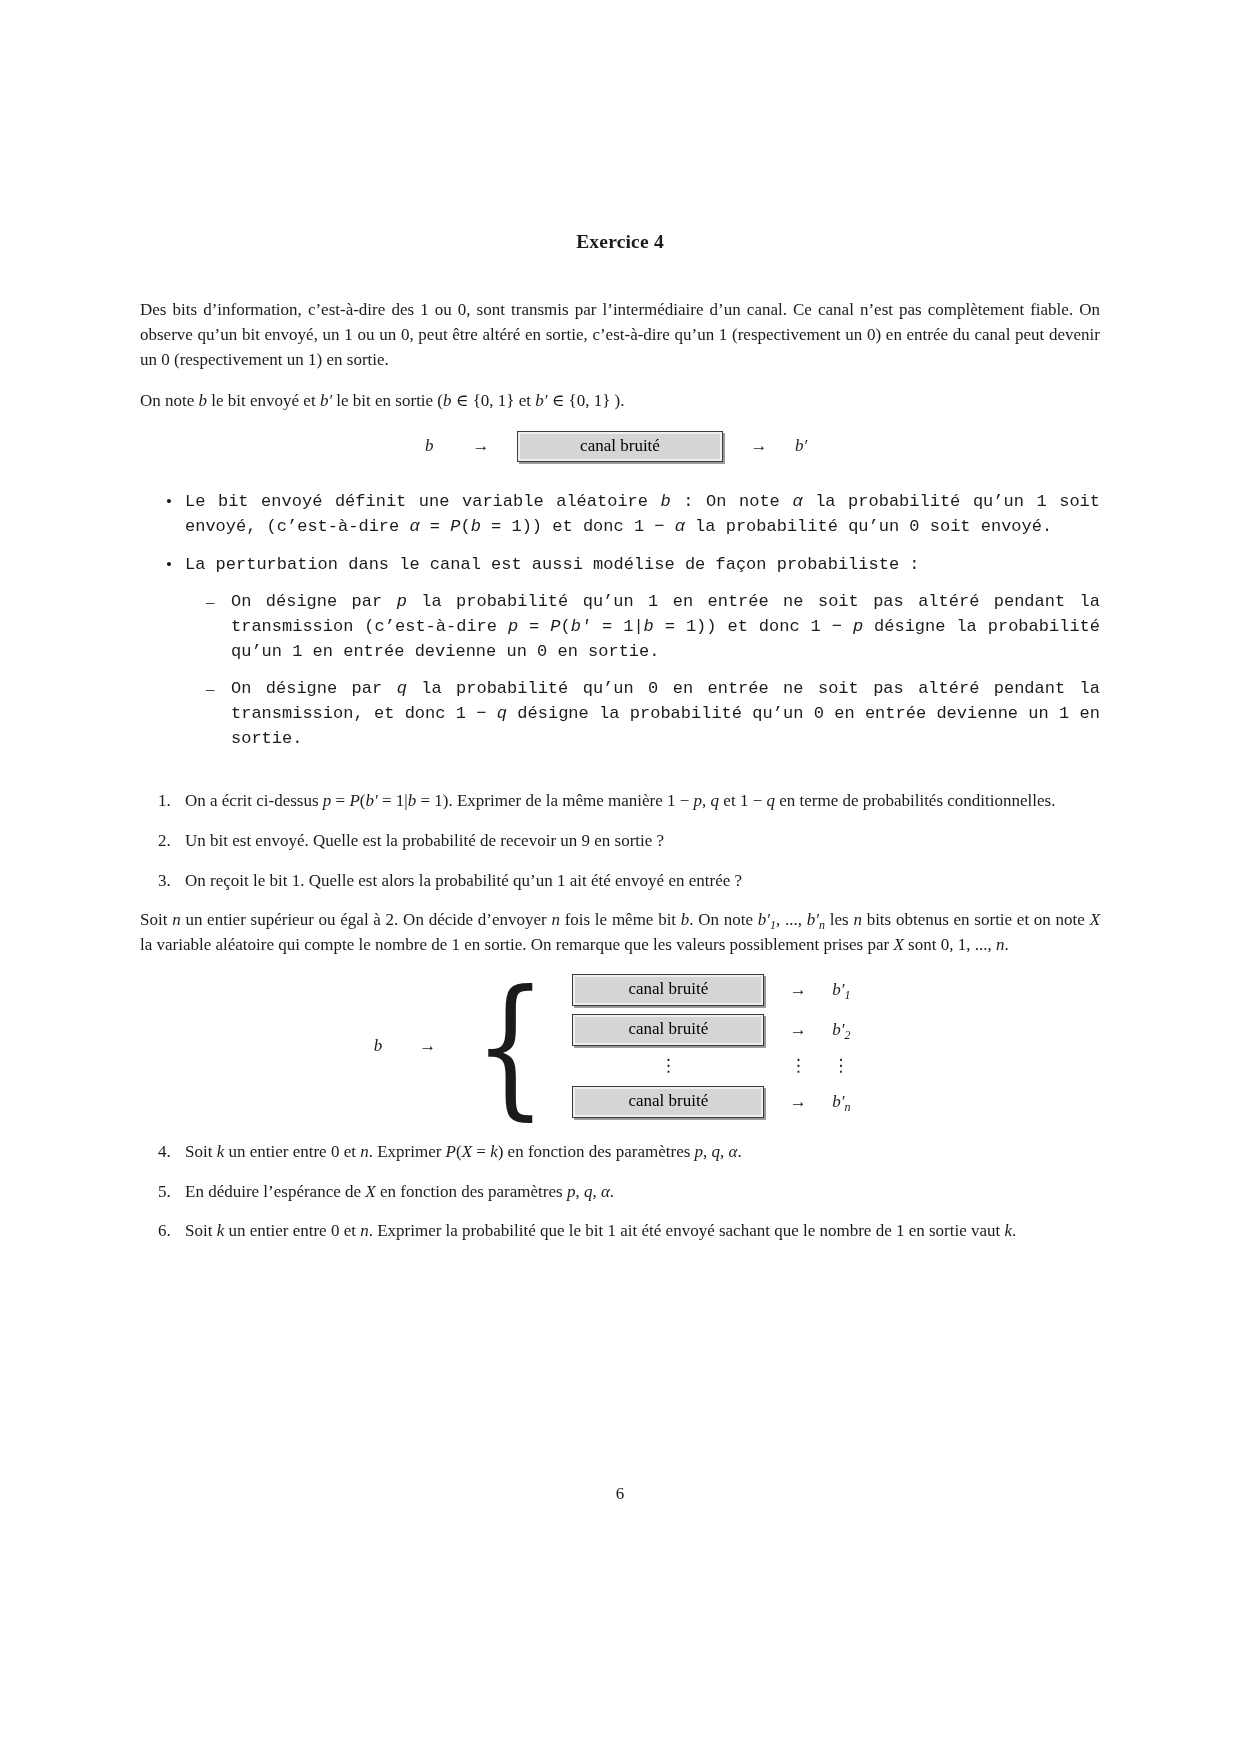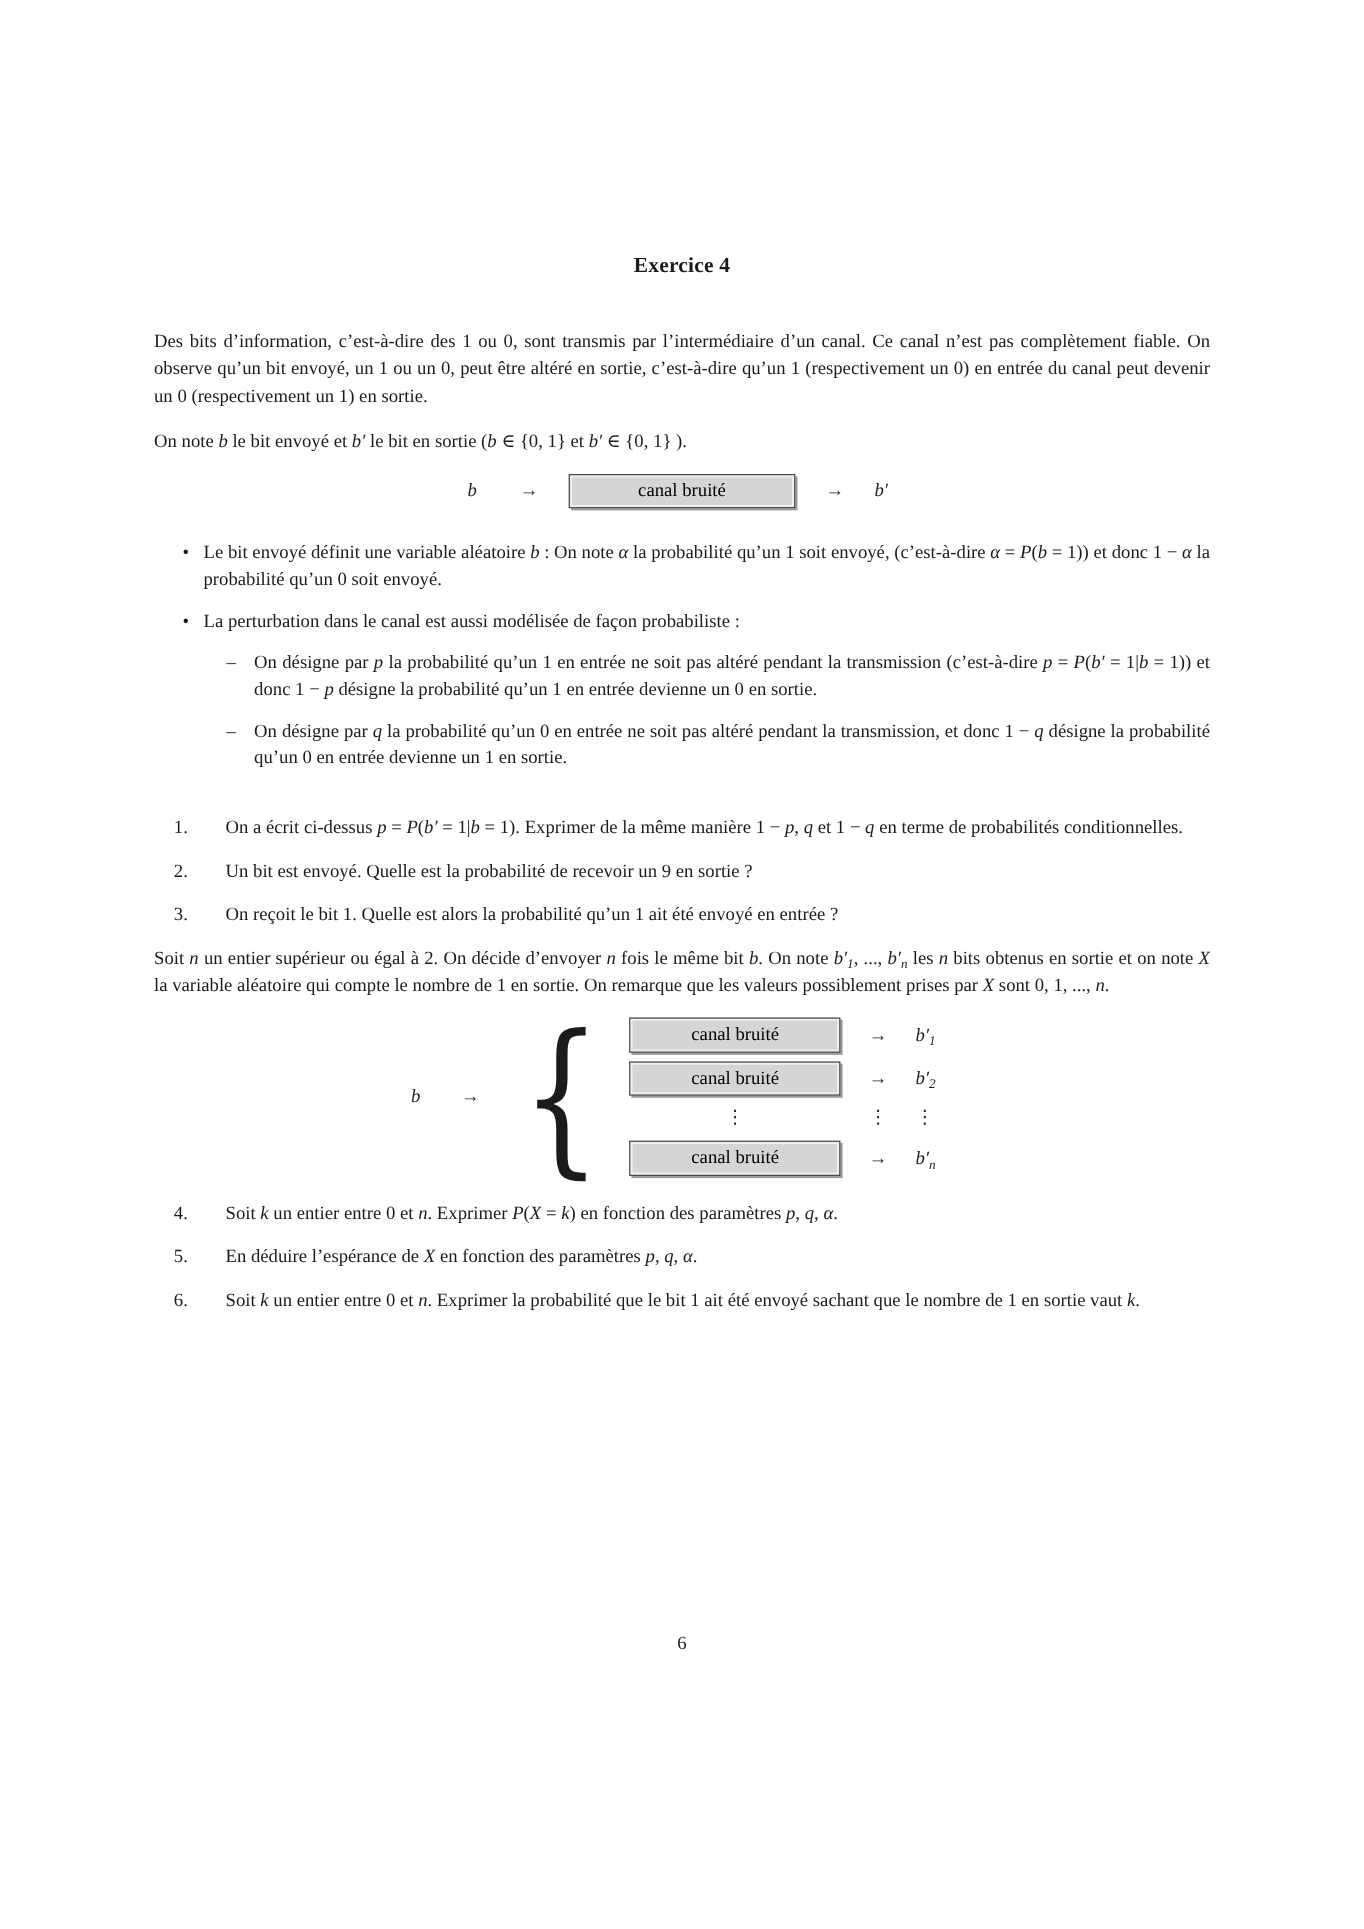--- a/index.html
+++ b/index.html
@@ -41,30 +41,30 @@
   .row .channel-box { width:190px; }
   .slot-box { display:inline-block; width:192px; text-align:center; }
   .slot-arrow { display:inline-block; width:24px; text-align:center; }
   .slot-label { display:inline-block; width:34px; }
   .vdots { letter-spacing:0; }
 
   
   .blist { padding-left:26px; margin:0 0 6px 0; }
   .item { display:flex; margin:0 0 13px 0; }
   .item .marker { flex:none; width:19px; }
-  .item .text { flex:1; text-align:justify; }
+  .item .text { flex:1; text-align:justify;font-family:Liberation Mono, monospace; }
   .sublist { padding-left:40px; }
   .sublist .item .marker { width:25px; }
 
   .qlist { padding-left:18px; }
   .qlist-a { margin-top:38px; }
   .qlist-b { margin-top:4px; }
   .qitem { display:flex; margin:0 0 15px 0; }
   .qitem .qnum { flex:none; width:27px; }
-  .qitem .qtext { flex:1; text-align:justify;margin-left:20px; }
+  .qitem .qtext { flex:1; text-align:justify; }
 
   .closing { margin-top:34px; }
 
   .page-number {
     position:absolute; top:1482px; left:0; width:100%;
     text-align:center; font-size:17px;
   }
 </style>
 </head>
 <body>
@@ -85,21 +85,21 @@
   </div>
 
 
   <div class="blist">
     <div class="item">
       <span class="marker">•</span>
       <div class="text">Le bit envoyé définit une variable aléatoire <i>b</i> : On note <i>α</i> la probabilité qu’un 1 soit envoyé, (c’est-à-dire <i>α</i> = <i>P</i>(<i>b</i> = 1)) et donc 1 − <i>α</i> la probabilité qu’un 0 soit envoyé.</div>
     </div>
     <div class="item">
       <span class="marker">•</span>
-      <div class="text">La perturbation dans le canal est aussi modélisée de façon probabiliste :</div>
+      <div class="text">La perturbation dans le canal est aussi modélise de façon probabiliste :</div>
     </div>
     <div class="sublist">
       <div class="item">
         <span class="marker">–</span>
         <div class="text">On désigne par <i>p</i> la probabilité qu’un 1 en entrée ne soit pas altéré pendant la transmission (c’est-à-dire <i>p</i> = <i>P</i>(<i>b′</i> = 1|<i>b</i> = 1)) et donc 1 − <i>p</i> désigne la probabilité qu’un 1 en entrée devienne un 0 en sortie.</div>
       </div>
       <div class="item">
         <span class="marker">–</span>
         <div class="text">On désigne par <i>q</i> la probabilité qu’un 0 en entrée ne soit pas altéré pendant la transmission, et donc 1 − <i>q</i> désigne la probabilité qu’un 0 en entrée devienne un 1 en sortie.</div>
       </div>

